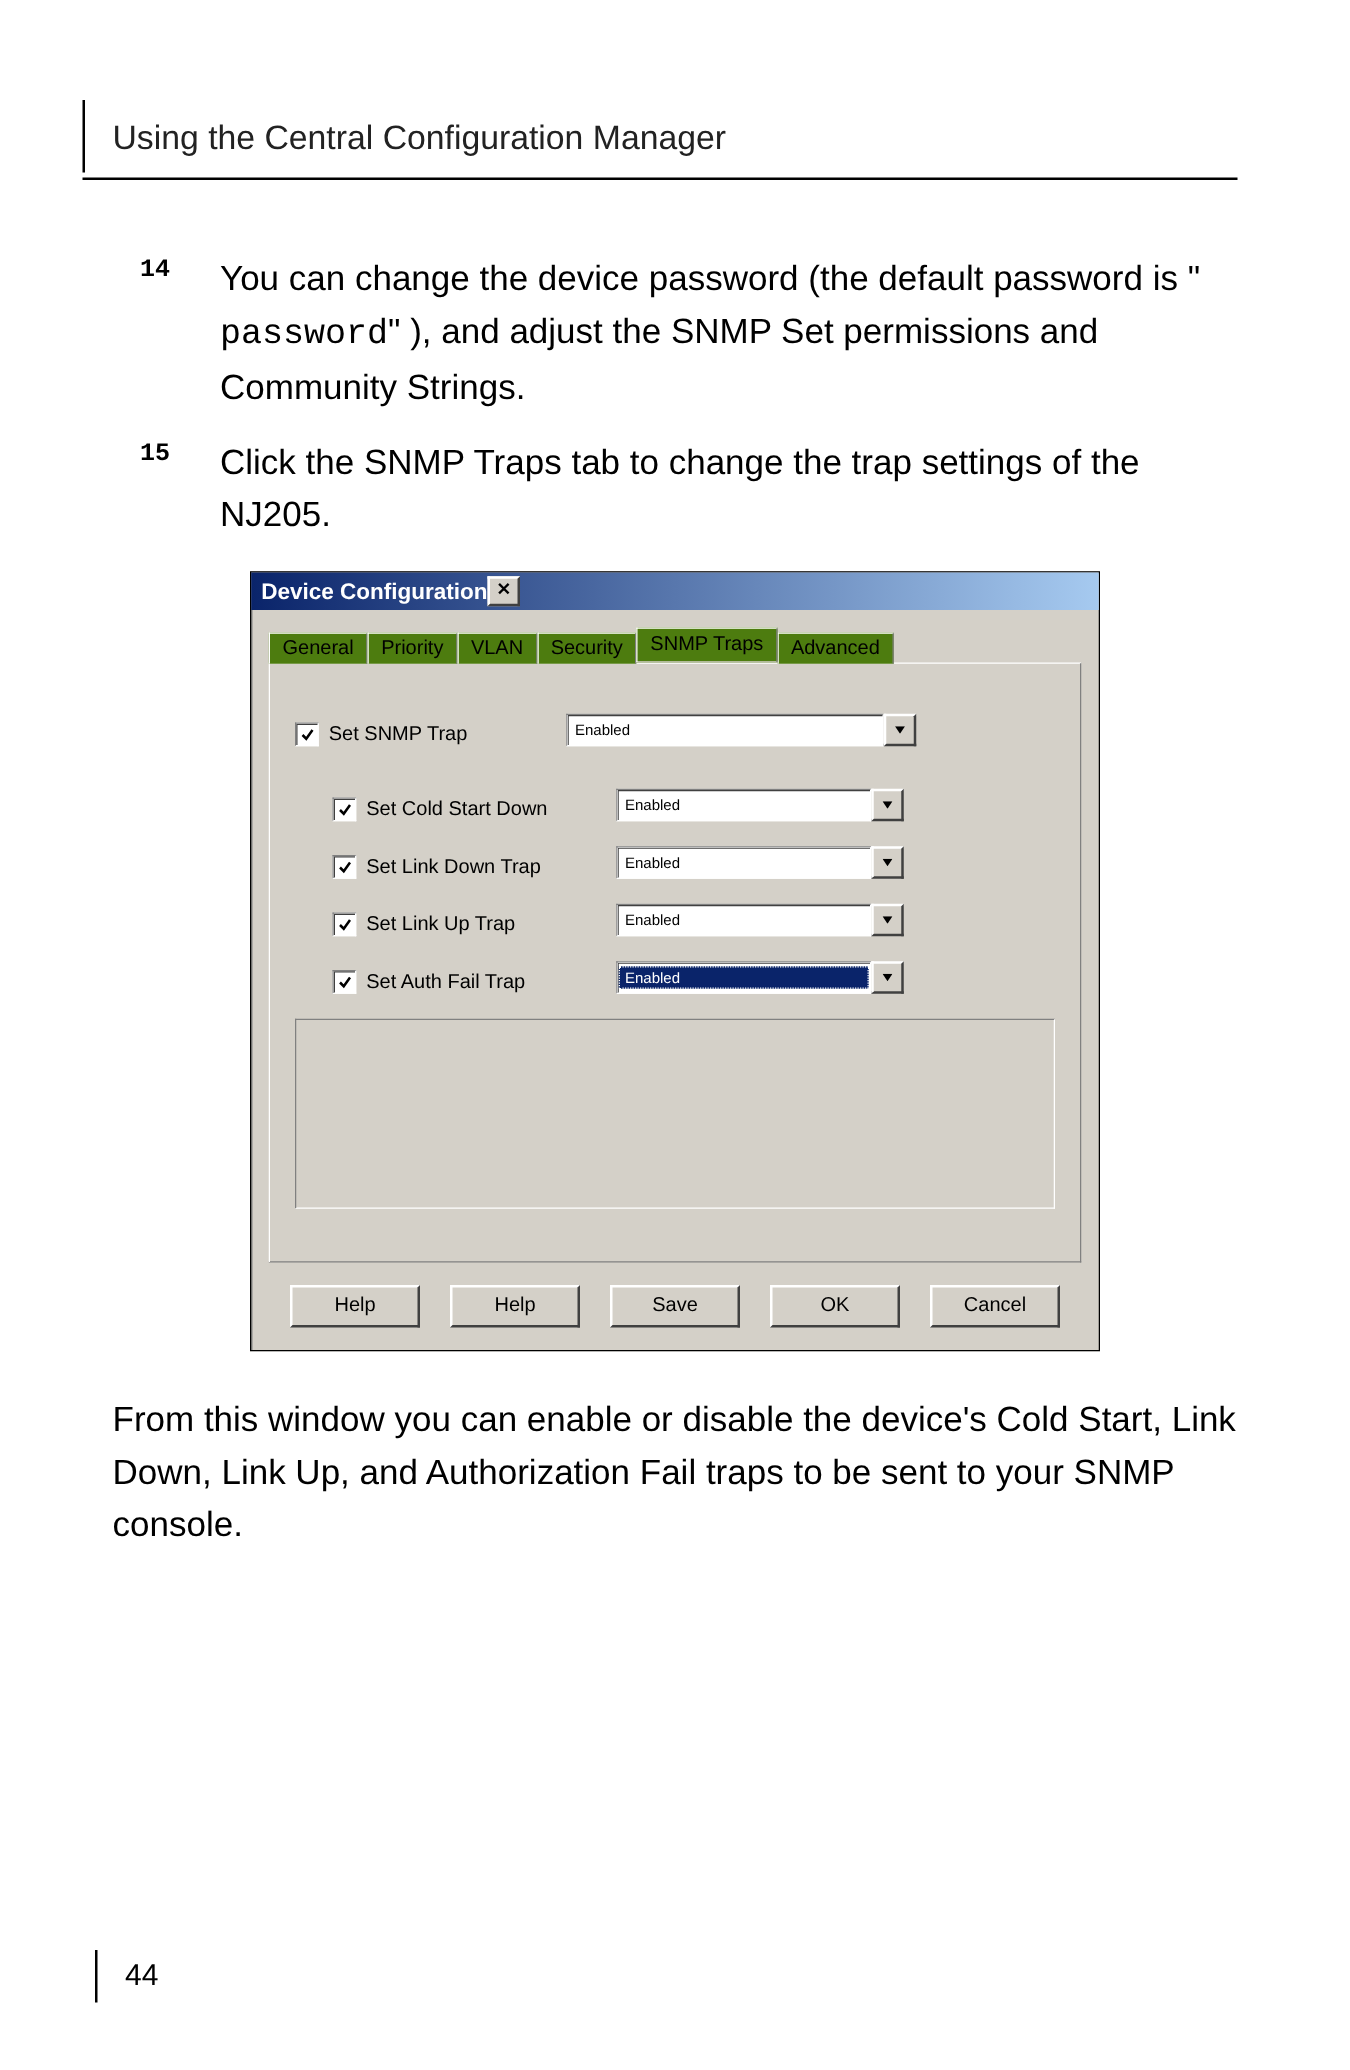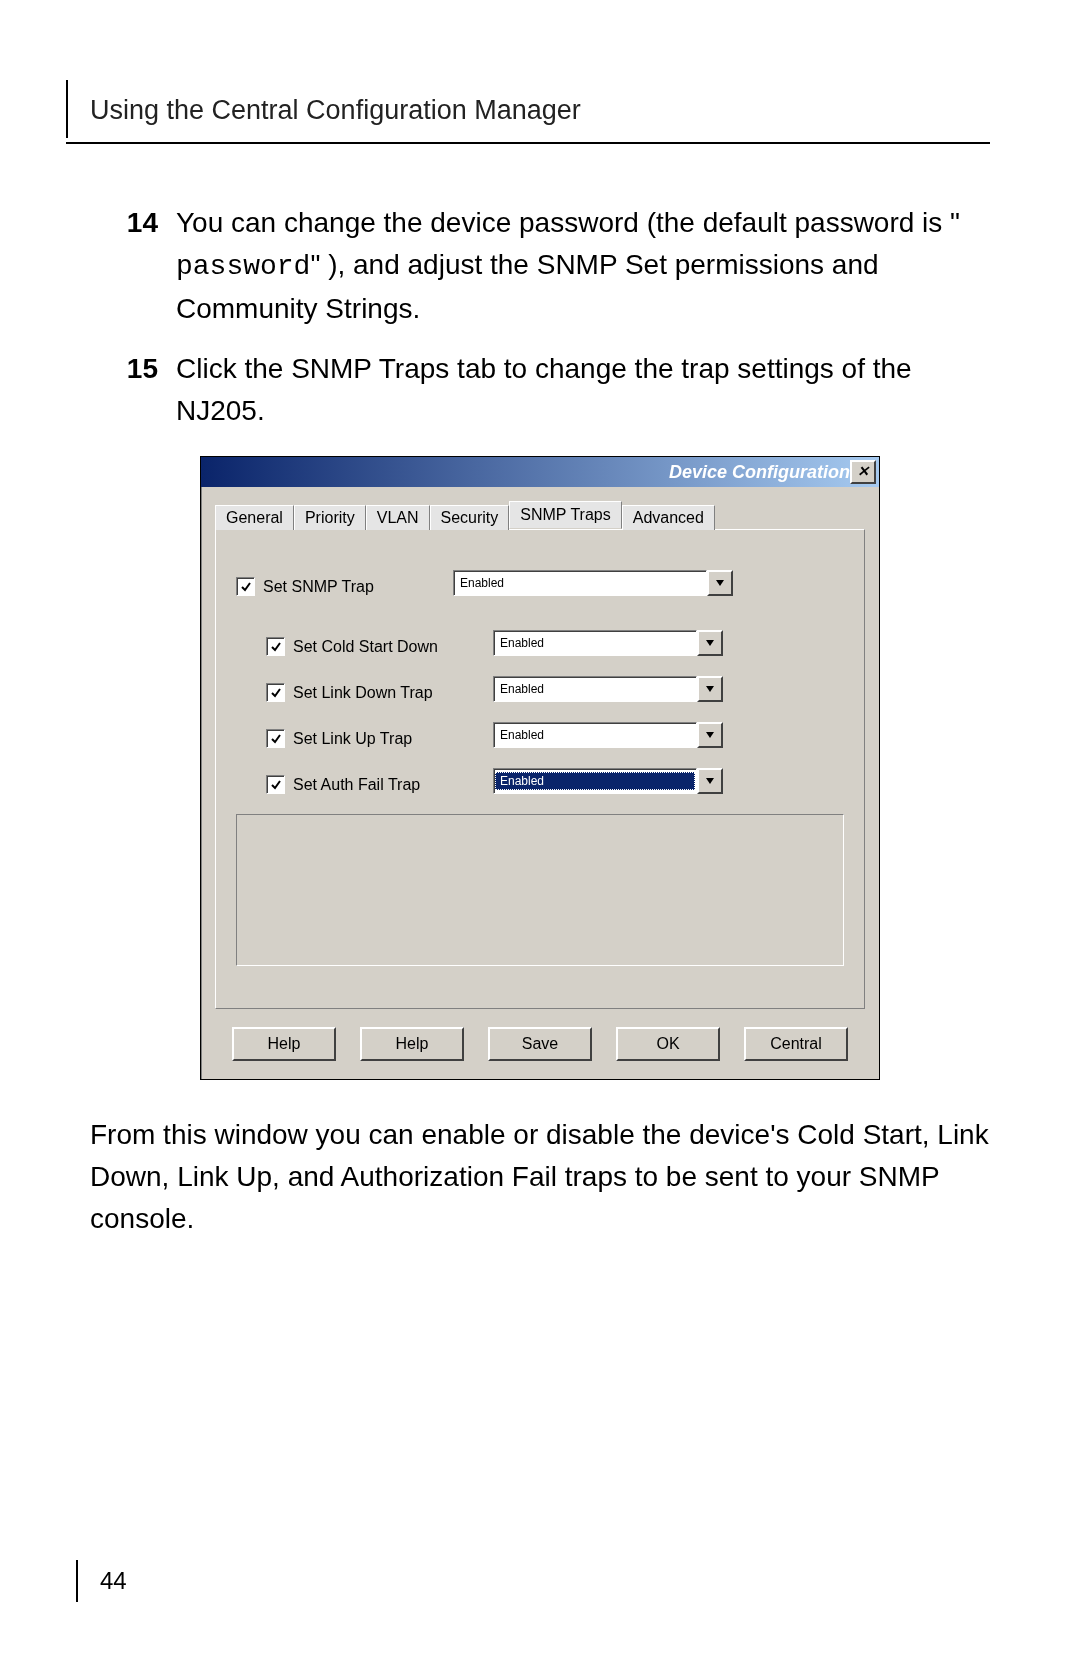--- a/index.html
+++ b/index.html
@@ -2,30 +2,30 @@
 <html><head>
 <meta charset="utf-8">
 <style>
   html,body{margin:0;padding:0;background:#fff;font-family:Arial,Helvetica,sans-serif;color:#000;}
   .page{width:1080px;height:1656px;position:relative;box-sizing:border-box;padding:80px 90px 60px 90px;}
   .header-row{display:flex;align-items:flex-end;margin-bottom:4px;margin-left:-24px;}
   .header-bar{width:2px;height:58px;background:#000;margin-right:22px;}
   .header-title{font-size:27px;font-family:"Segoe UI",Arial,sans-serif;color:#222;padding-bottom:12px;}
   .header-rule{height:2px;background:#000;margin-left:-24px;margin-bottom:58px;}
   .list-item{display:flex;margin-bottom:18px;font-size:28px;line-height:1.5;}
-  .list-num{width:68px;flex-shrink:0;font-weight:bold;font-size:28px;text-align:right;padding-right:18px;}
+  .list-num{width:68px;flex-shrink:0;font-weight:bold;font-size:20px;text-align:center;padding-right:18px;font-family:Liberation Mono, monospace;}
   .list-text{flex:1;}
   .code{font-family:"Courier New",monospace;}
   .screenshot-wrap{display:flex;justify-content:center;margin:24px 0 34px 0;}
   .dlg{width:678px;background:#d4d0c8;border:1px solid #000;box-shadow:1px 1px 0 #808080 inset;}
-  .titlebar{display:flex;align-items:center;justify-content:flex-end;background:linear-gradient(to right,#0a246a,#a6caf0);color:#fff;font-weight:bold;font-family:Tahoma,Arial,sans-serif;font-size:18px;padding:3px 3px 3px 8px;font-style:italic;}
+  .titlebar{display:flex;align-items:center;justify-content:flex-start;background:linear-gradient(to right,#0a246a,#a6caf0);color:#fff;font-weight:bold;font-family:Tahoma,Arial,sans-serif;font-size:18px;padding:3px 3px 3px 8px;}
   .close-btn{width:22px;height:20px;background:#d4d0c8;border-top:2px solid #fff;border-left:2px solid #fff;border-right:2px solid #404040;border-bottom:2px solid #404040;color:#000;font-weight:bold;font-size:14px;display:flex;align-items:center;justify-content:center;line-height:1;font-family:Tahoma;}
   .dlg-body{padding:14px 14px 14px 14px;}
   .tabbar{display:flex;align-items:flex-end;height:28px;font-family:Tahoma,Arial,sans-serif;font-size:16px;position:relative;}
-  .tab{padding:3px 10px 3px 10px;border-top:1px solid #fff;border-left:1px solid #fff;border-right:1px solid #808080;background:#e5e5e5;position:relative;top:1px;cursor:default;}
+  .tab{padding:3px 10px 3px 10px;border-top:1px solid #fff;border-left:1px solid #fff;border-right:1px solid #808080;background:#4d7c0f;position:relative;top:1px;cursor:default;}
   .tab.active{border-bottom:1px solid #d4d0c8;z-index:2;top:0;padding-top:4px;padding-bottom:4px;text-align:right;}
   .tab-panel{border-top:1px solid #fff;border-left:1px solid #fff;border-right:1px solid #808080;border-bottom:1px solid #808080;padding:40px 20px 16px 20px;min-height:480px;box-sizing:border-box;}
   .trap-row{display:flex;align-items:flex-end;margin-bottom:20px;}
   .trap-row.sub{margin-left:30px;}
   .chk{width:17px;height:17px;background:#fff;border-top:1px solid #808080;border-left:1px solid #808080;border-right:1px solid #fff;border-bottom:1px solid #fff;box-shadow:inset 1px 1px 0 #404040;display:flex;align-items:center;justify-content:center;margin-right:8px;flex-shrink:0;}
   .chk svg{width:12px;height:12px;}
   .lbl{font-family:Tahoma,Arial,sans-serif;font-size:16px;width:190px;}
   .trap-row.sub .lbl{width:200px;}
   .combo{display:flex;align-items:stretch;height:26px;}
   .combo.main{width:280px;}
@@ -174,21 +174,21 @@
           </div>
 
           <div class="inner-box"></div>
         </div>
 
         <div class="btnrow">
           <div class="winbtn">Help</div>
           <div class="winbtn">Help</div>
           <div class="winbtn">Save</div>
           <div class="winbtn">OK</div>
-          <div class="winbtn">Central</div>
+          <div class="winbtn">Cancel</div>
         </div>
       </div>
     </div>
   </div>
 
   <div class="list-item">
     <div class="list-text">From this window you can enable or disable the device's Cold Start, Link Down, Link Up, and Authorization Fail traps to be sent to your SNMP console.</div>
   </div>
 
   <div class="footer">

